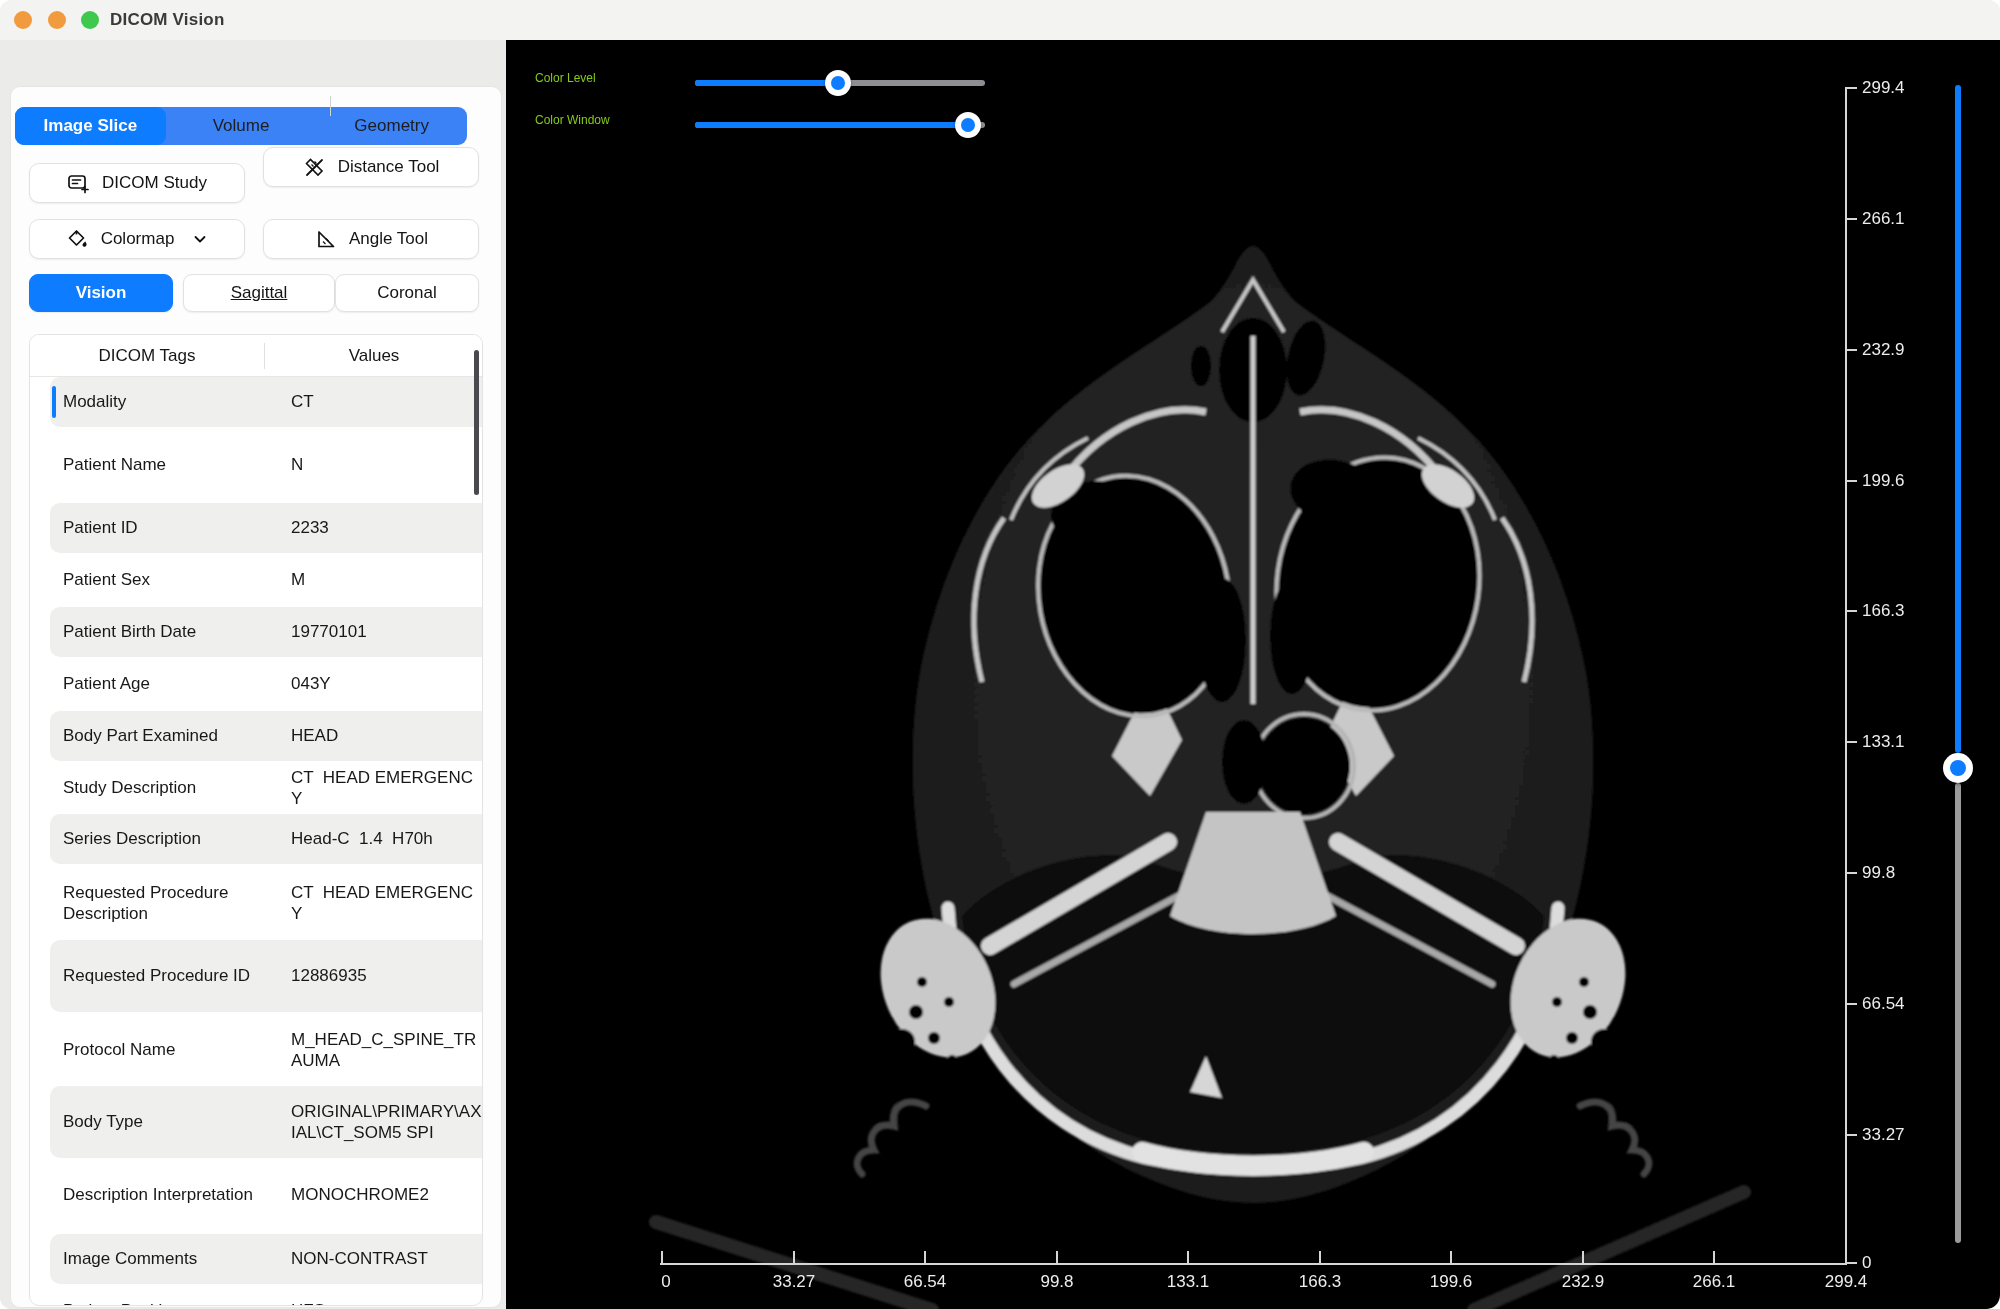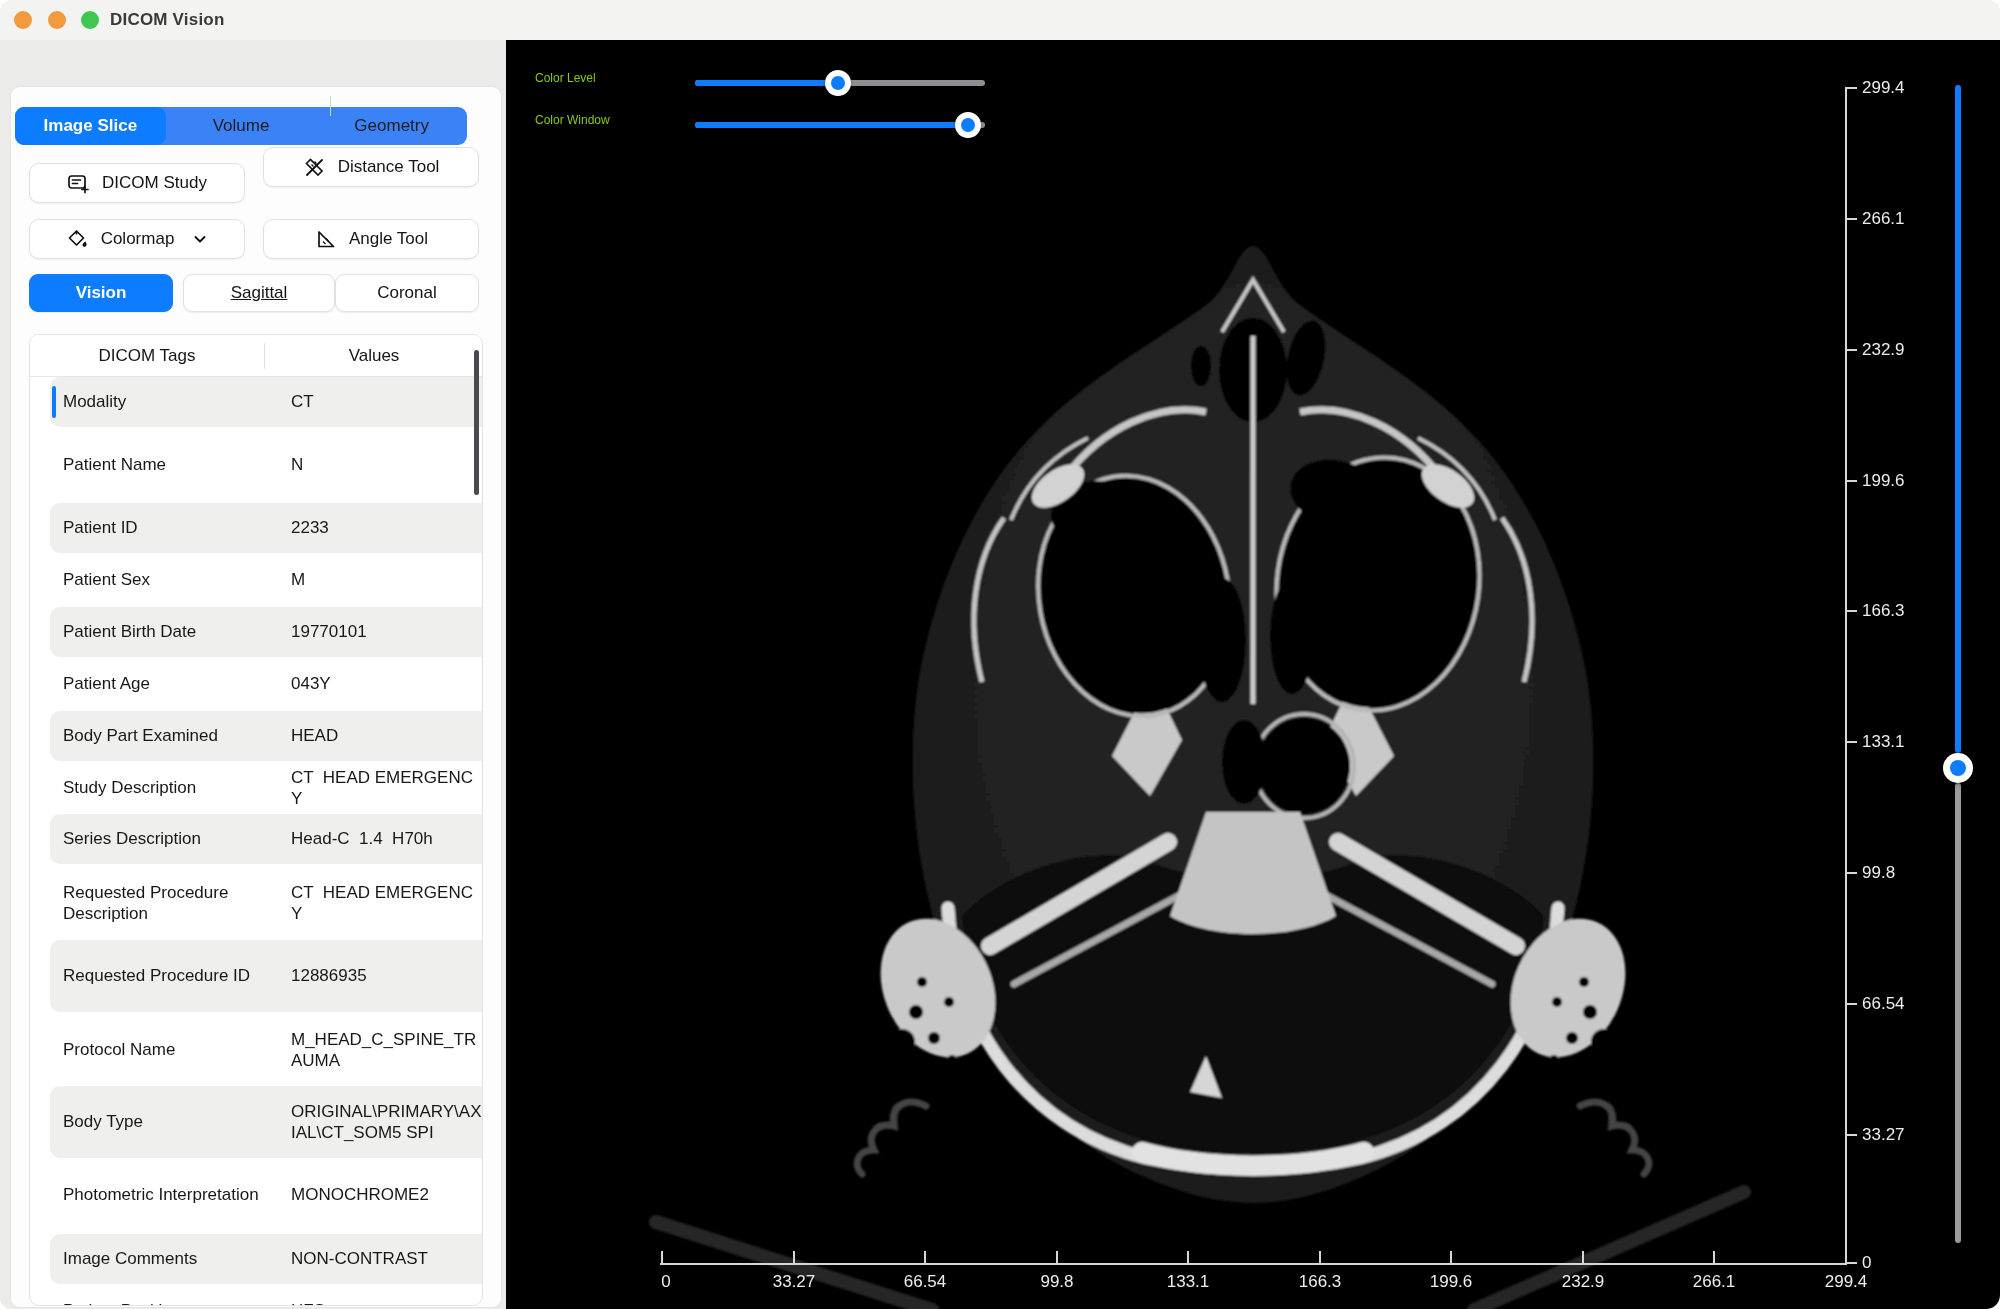--- a/index.html
+++ b/index.html
@@ -202,21 +202,21 @@
           <div class="tag">Protocol Name</div>
           <div class="val">M_HEAD_C_SPINE_TRAUMA</div>
         </div>
         <div class="trow striped" style="top:751px;height:72px;">
           <div class="cap"></div>
           <div class="tag">Body Type</div>
           <div class="val">ORIGINAL\PRIMARY\AXIAL\CT_SOM5 SPI</div>
         </div>
         <div class="trow" style="top:824px;height:72px;">
           <div class="cap"></div>
-          <div class="tag">Photometric Interpretation</div>
+          <div class="tag">Description Interpretation</div>
           <div class="val">MONOCHROME2</div>
         </div>
         <div class="trow striped" style="top:899px;height:50px;">
           <div class="cap"></div>
           <div class="tag">Image Comments</div>
           <div class="val">NON-CONTRAST</div>
         </div>
         <div class="trow" style="top:951px;height:50px;">
           <div class="cap"></div>
           <div class="tag">Patient Position</div>

